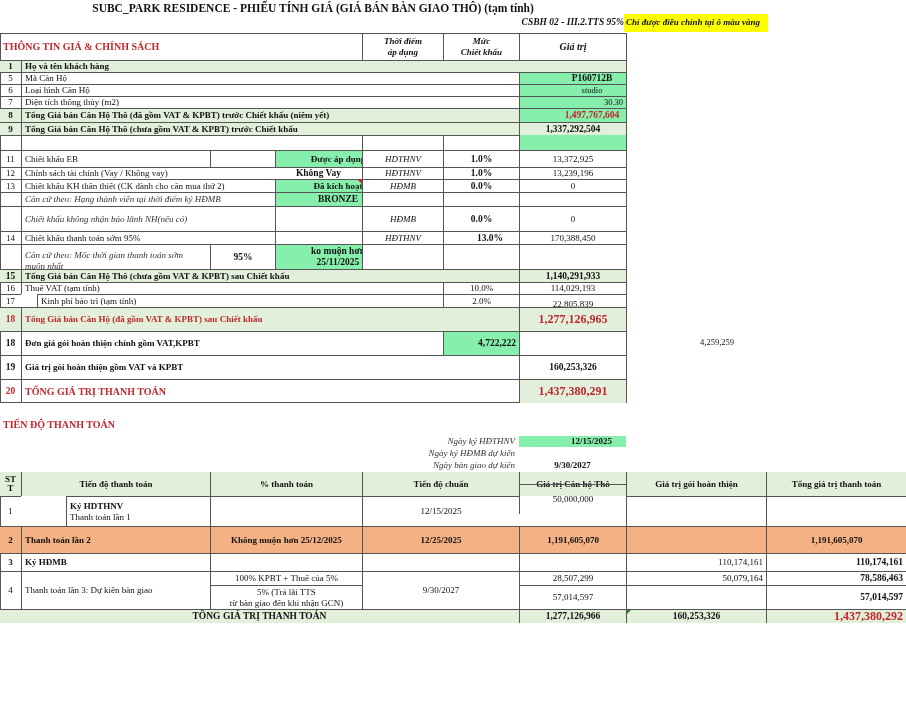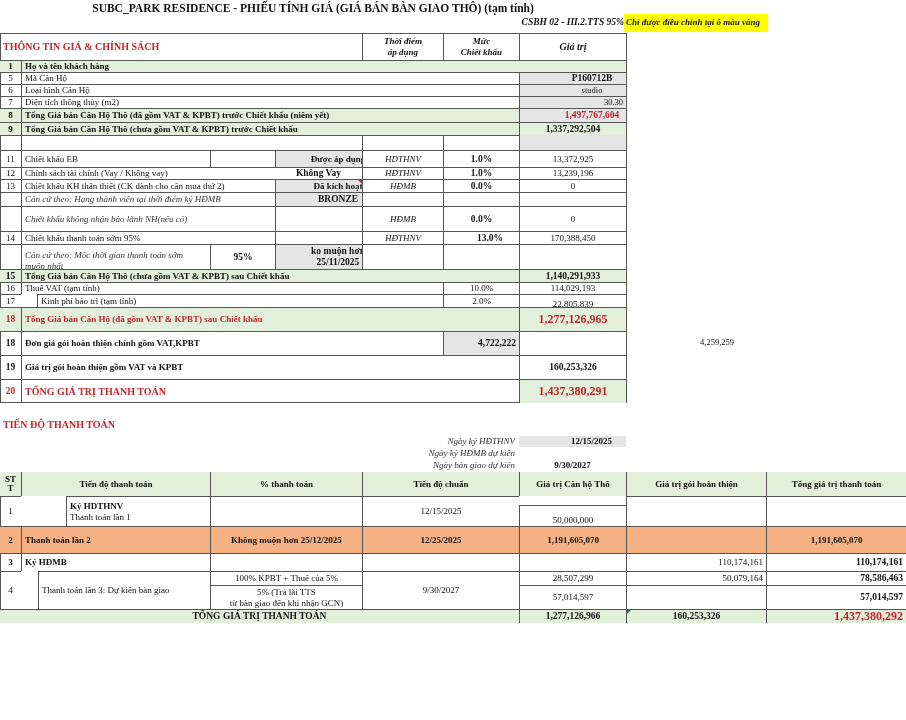--- a/index.html
+++ b/index.html
@@ -10,21 +10,21 @@
   .csbh { left:420px; width:204px; top:17px; text-align:right; font-style:italic; font-weight:bold; font-size:9.5px; }
   .note { left:624px; width:144px; top:14px; height:18px; background:#ffff00; font-style:italic; font-weight:bold; font-size:9px; padding-top:3px; padding-left:2px; white-space:nowrap; overflow:hidden; }
 
   .c { position:absolute; box-sizing:border-box; display:flex; align-items:center; overflow:hidden; white-space:nowrap; line-height:1.15; }
   .c.ctr { justify-content:center; text-align:center; }
   .c.rt { justify-content:flex-end; padding-right:3px; }
   .c.lf { padding-left:3px; }
   .b { font-weight:bold; }
   .i { font-style:italic; }
   .red { color:#c0272d; }
-  .yl { background:#e5e5e5;padding-left:38px; }
+  .yl { background:#86efac;padding-left:38px; }
   .gr { background:#e2efda; }
   .or { background:#f4b183; }
   .bt { border-top:1px solid #555; }
   .bl { border-left:1px solid #555; }
   .wrap { white-space:normal; }
   .big { font-size:12px; }
   .hdr-red { color:#c0272d; font-weight:bold; font-size:10px; }
 </style>
 </head>
 <body>
@@ -193,42 +193,42 @@
   <div class="c ctr b gr bl" style="left:626px;top:472px;width:140px;height:24px;">Giá trị gói hoàn thiện</div>
   <div class="c ctr b gr bl" style="left:766px;top:472px;width:140px;height:24px;">Tổng giá trị thanh toán</div>
 
   <div class="c ctr bt" style="left:0;top:496px;width:21px;height:30px;">1</div>
   <div class="c lf bt bl" style="left:21px;top:496px;width:189px;height:30px;flex-direction:column;align-items:flex-start;justify-content:center;margin-left:45px;">
     <span class="b">Ký HDTHNV</span>
     <span>Thanh toán lần 1</span>
   </div>
   <div class="c ctr bt bl" style="left:210px;top:496px;width:152px;height:30px;"></div>
   <div class="c ctr bt bl" style="left:362px;top:496px;width:157px;height:30px;">12/15/2025</div>
-  <div class="c ctr bt bl" style="left:519px;top:505px;width:107px;height:30px;">50,000,000</div>
+  <div class="c ctr bt bl" style="left:519px;top:484px;width:107px;height:30px;">50,000,000</div>
   <div class="c rt bt bl" style="left:626px;top:496px;width:140px;height:30px;"></div>
   <div class="c rt b bt bl" style="left:766px;top:496px;width:140px;height:30px;"></div>
 
   <div class="c ctr b or bt" style="left:0;top:526px;width:21px;height:27px;">2</div>
   <div class="c lf b or bt bl" style="left:21px;top:526px;width:189px;height:27px;">Thanh toán lần 2</div>
   <div class="c ctr b or bt bl" style="left:210px;top:526px;width:152px;height:27px;">Không muộn hơn 25/12/2025</div>
   <div class="c ctr b or bt bl" style="left:362px;top:526px;width:157px;height:27px;">12/25/2025</div>
   <div class="c ctr b or bt bl" style="left:519px;top:526px;width:107px;height:27px;">1,191,605,070</div>
   <div class="c rt or bt bl" style="left:626px;top:526px;width:140px;height:27px;"></div>
   <div class="c ctr b or bt bl" style="left:766px;top:526px;width:140px;height:27px;">1,191,605,070</div>
 
   <div class="c ctr b bt" style="left:0;top:553px;width:21px;height:18px;">3</div>
   <div class="c lf b bt bl" style="left:21px;top:553px;width:189px;height:18px;">Ký HĐMB</div>
   <div class="c ctr bt bl" style="left:210px;top:553px;width:152px;height:18px;"></div>
   <div class="c ctr bt bl" style="left:362px;top:553px;width:157px;height:18px;"></div>
   <div class="c ctr bt bl" style="left:519px;top:553px;width:107px;height:18px;"></div>
   <div class="c rt bt bl" style="left:626px;top:553px;width:140px;height:18px;">110,174,161</div>
   <div class="c rt b bt bl" style="left:766px;top:553px;width:140px;height:18px;font-size:9.5px;">110,174,161</div>
 
   <div class="c ctr bt" style="left:0;top:571px;width:21px;height:38px;">4</div>
-  <div class="c lf bt bl" style="left:21px;top:571px;width:189px;height:38px;margin-left:17px;">Thanh toán lần 3: Dự kiến bàn giao</div>
+  <div class="c lf bt bl" style="left:21px;top:571px;width:189px;height:38px;">Thanh toán lần 3: Dự kiến bàn giao</div>
   <div class="c ctr bt bl" style="left:210px;top:571px;width:152px;height:14px;">100% KPBT + Thuế của 5%</div>
   <div class="c ctr bt bl" style="left:210px;top:585px;width:152px;height:24px;flex-direction:column;">
     <span>5% (Trả lãi TTS</span>
     <span>từ bàn giao đến khi nhận GCN)</span>
   </div>
   <div class="c ctr bt bl" style="left:362px;top:571px;width:157px;height:38px;">9/30/2027</div>
   <div class="c ctr bt bl" style="left:519px;top:571px;width:107px;height:14px;">28,507,299</div>
   <div class="c ctr bt bl" style="left:519px;top:585px;width:107px;height:24px;">57,014,597</div>
   <div class="c rt bt bl" style="left:626px;top:571px;width:140px;height:14px;">50,079,164</div>
   <div class="c rt bt bl" style="left:626px;top:585px;width:140px;height:24px;"></div>

